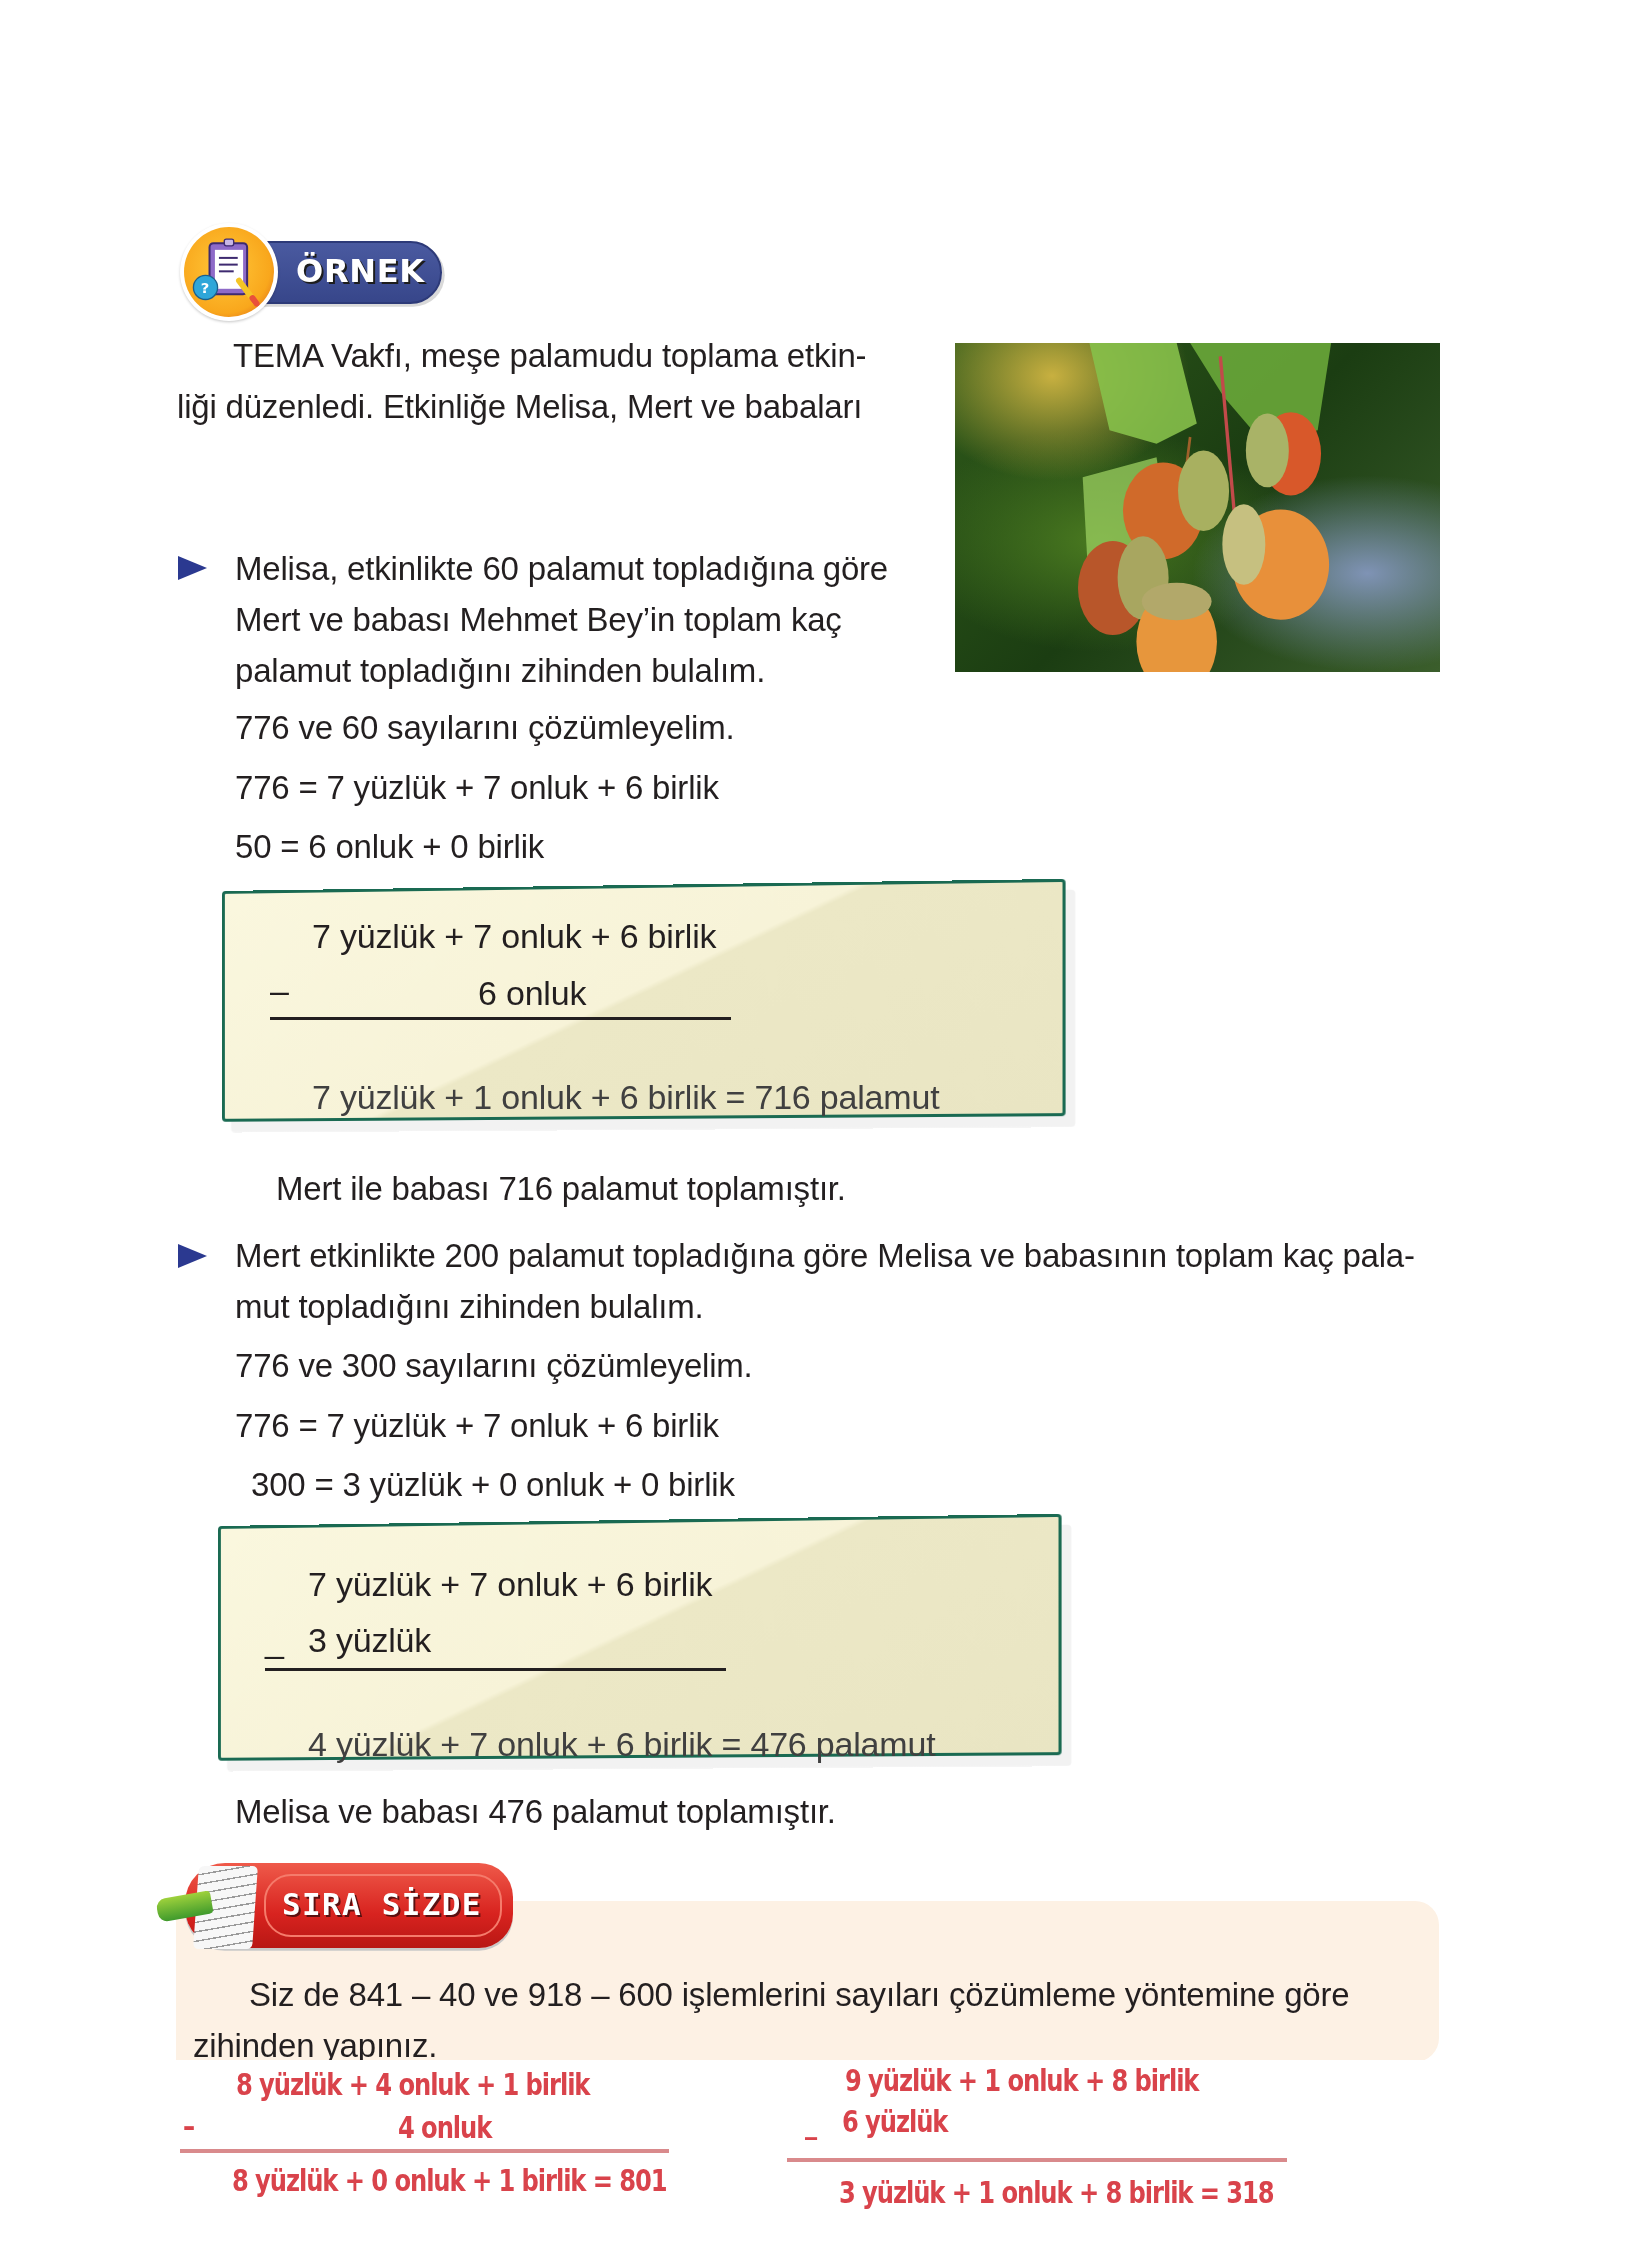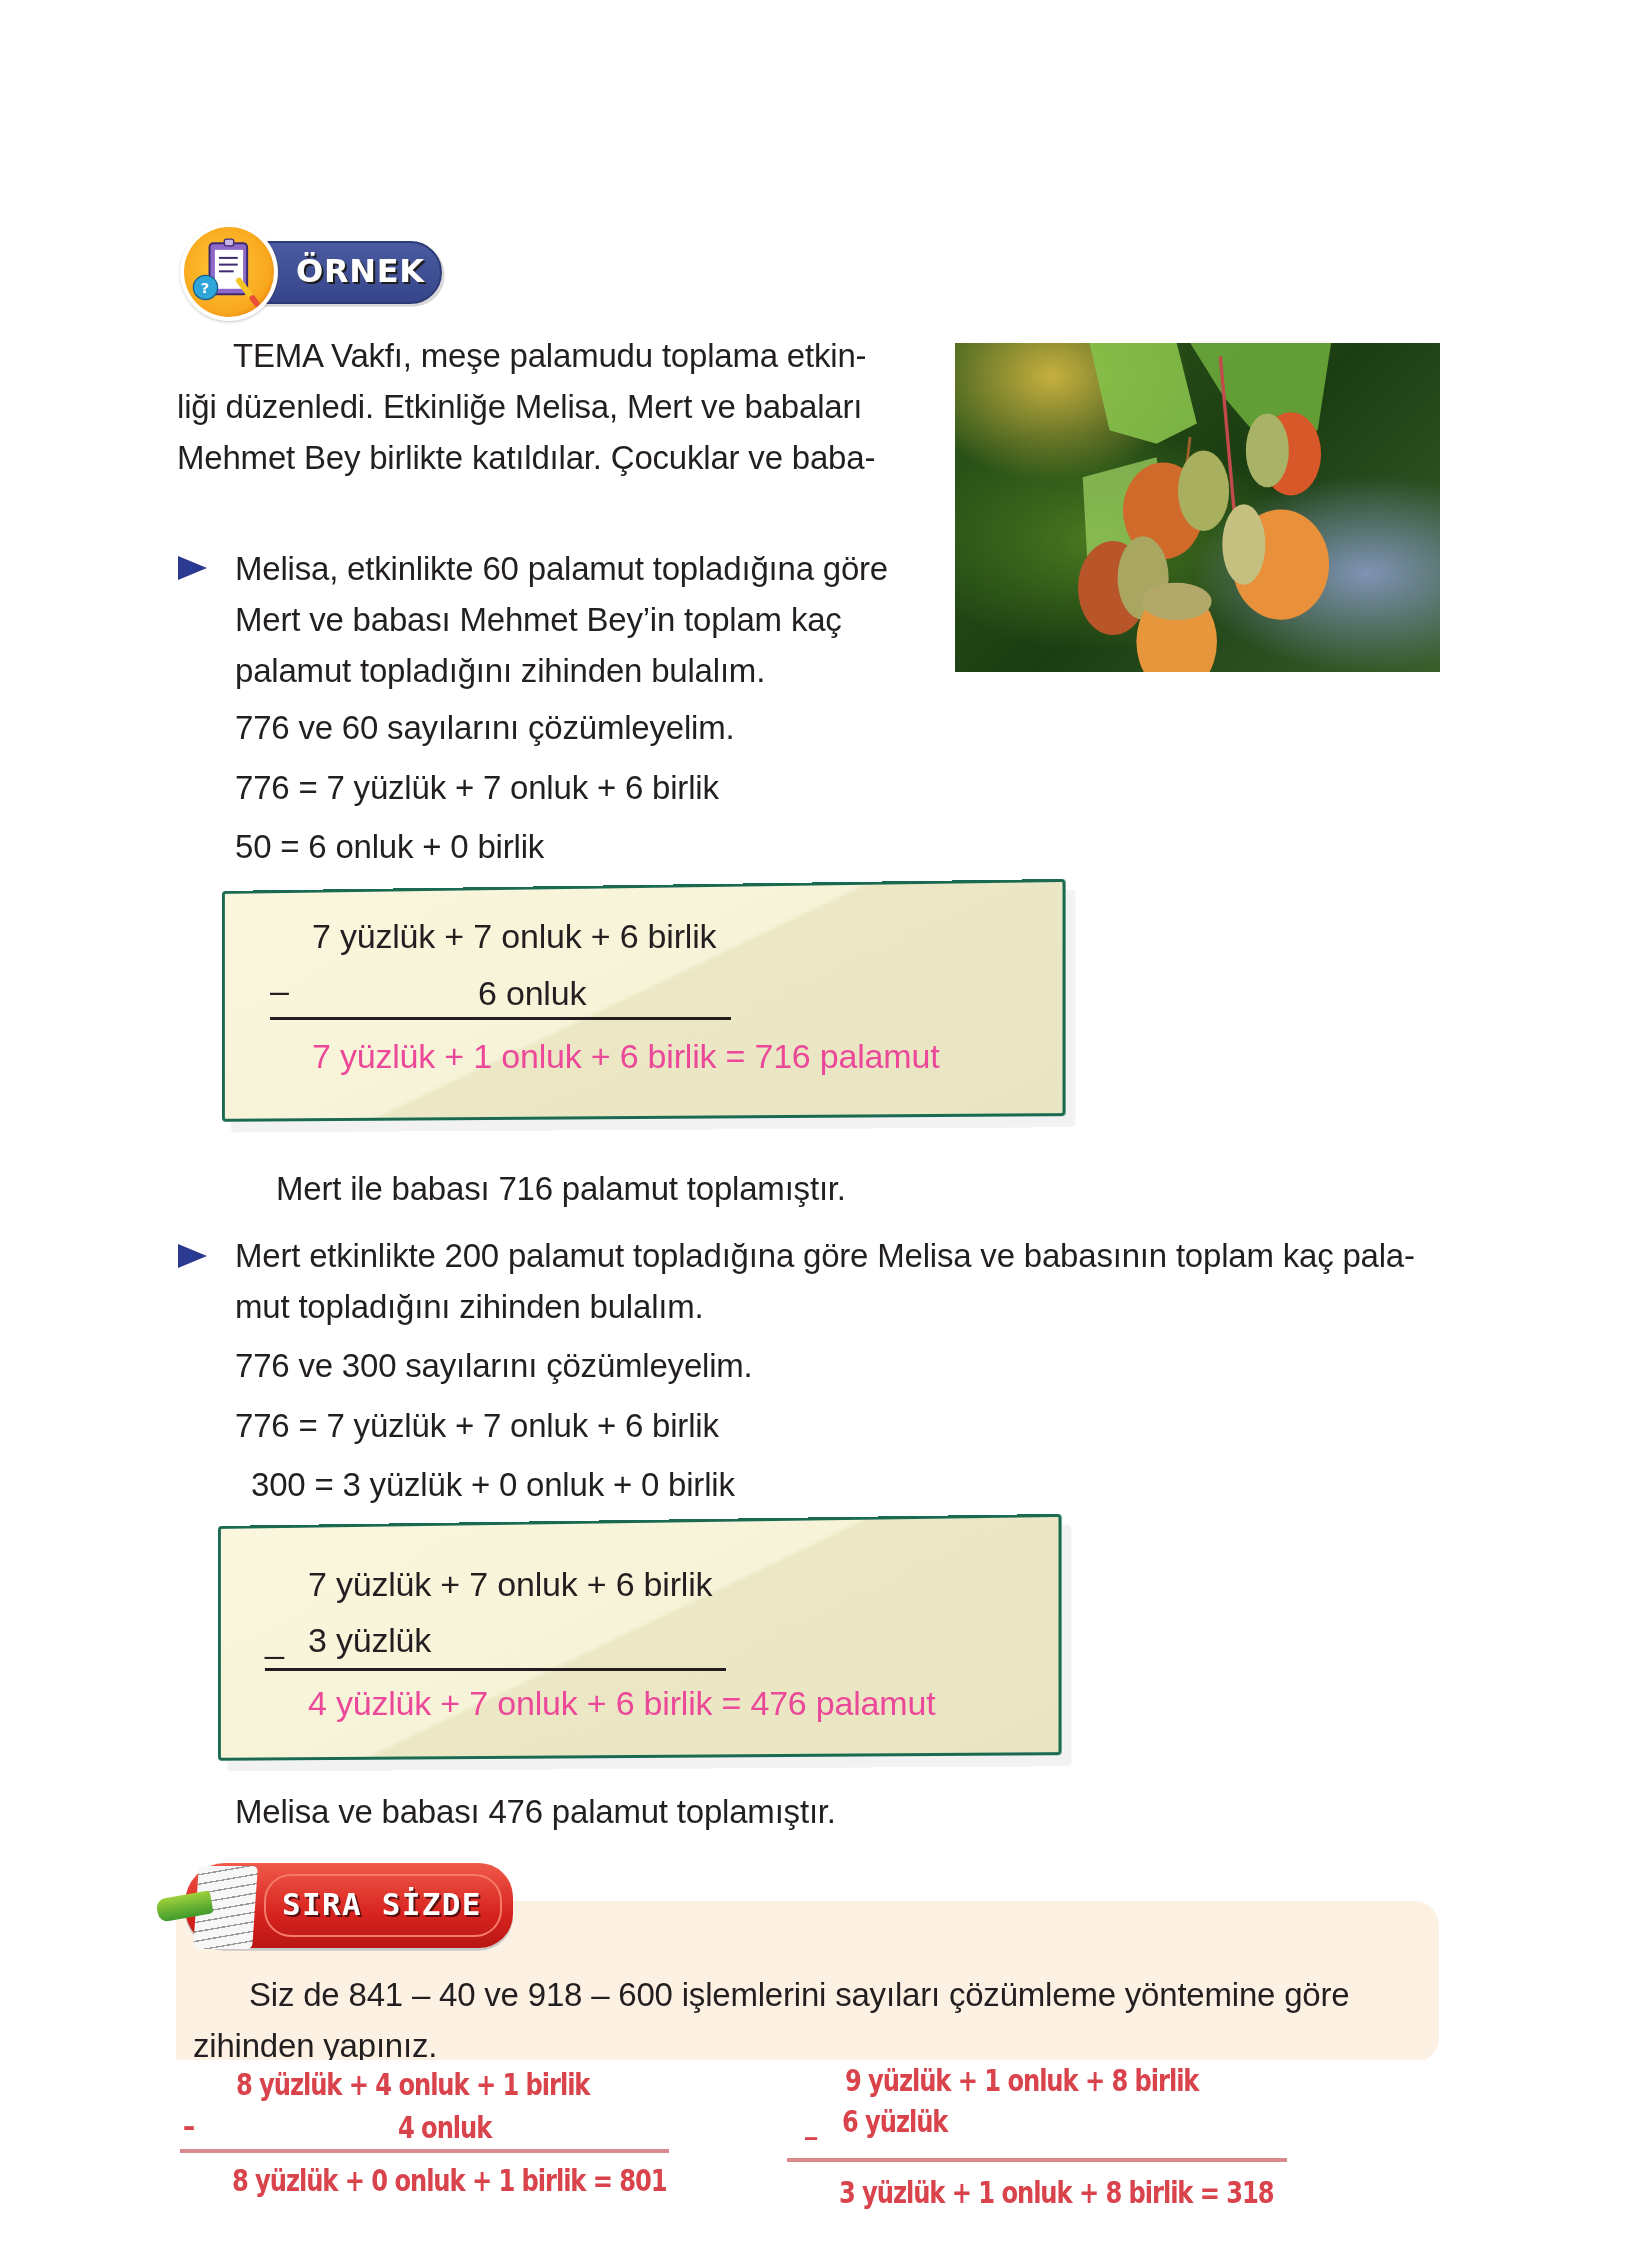--- a/index.html
+++ b/index.html
@@ -30,21 +30,21 @@
                linear-gradient(135deg,#2f5a1a,#1b3d12 50%,#3b5e2c); }
 
   
   .arrow { width:0; height:0; border-top:12px solid transparent; border-bottom:12px solid transparent;
     border-left:29.5px solid #2b3990; }
 
   
   .calcbox { background:linear-gradient(155deg,#faf7de 0%,#f7f3d8 48%,#ece8c6 49%,#e9e5c3 100%);
     border:3.4px solid #1a6a52; box-shadow:9.4px 10.7px 0 #f2f2f2; }
   .calc { font-size:34px; letter-spacing:-0.2px; }
-  .red { color:#ec4899; }
+  .red { color:#404040;margin-top:41px; }
   .rule { height:3.4px; background:#231f20; }
 
   
   #sira-box { left:176px; top:1901px; width:1263px; height:161px; background:#fdf1e4;
     border-radius:0 24px 24px 0; }
   #sira-badge { left:157px; top:1859px; width:356px; height:94px; }
   #sira-badge .pill { position:absolute; left:28px; top:4px; width:328px; height:85px;
     background:linear-gradient(#ef5a4a,#d8231f 60%,#b81714); border-radius:40px 34px 34px 40px;
     box-shadow:0 2.7px 0 #c8c8c8; }
   #sira-badge .pill .inner { position:absolute; left:79px; top:10.7px; right:10.7px; bottom:10.7px;
@@ -81,21 +81,20 @@
       <text x="31" y="104" font-size="22" fill="#fff" font-family="DejaVu Sans, sans-serif" font-weight="bold">?</text>
       <line x1="88" y1="86" x2="112" y2="118" stroke="#f5c526" stroke-width="9" stroke-linecap="round"></line>
       <line x1="108" y1="112" x2="114" y2="120" stroke="#e9503a" stroke-width="9" stroke-linecap="round"></line>
     </svg>
   </div>
 </div>
 
 <div class="abs txt just" style="left:177px;top:330px;width:744px;">
   <div style="text-indent:56px">TEMA Vakfı, meşe palamudu toplama etkin-</div>
   <div>liği düzenledi. Etkinliğe Melisa, Mert ve babaları</div>
-  <div>Mehmet Bey birlikte katıldılar. Çocuklar ve baba-</div>
 </div>
 
 <div id="photo" class="abs" title="Meşe palamutları (acorns on oak branch)">
   <svg width="485" height="329" viewBox="0 0 722 490">
     <path d="M200 0 L330 0 L360 120 L300 150 L230 130 Z" fill="#86c04a" opacity="0.9"></path>
     <path d="M350 0 L560 0 L540 130 L460 150 L400 80 Z" fill="#6fae3c" opacity="0.85"></path>
     <path d="M190 200 L300 170 L320 300 L260 420 L200 380 Z" fill="#9bcf60" opacity="0.75"></path>
     <line x1="395" y1="20" x2="420" y2="300" stroke="#c24a4a" stroke-width="5"></line>
     <line x1="350" y1="140" x2="335" y2="260" stroke="#a0602a" stroke-width="4"></line>
     <ellipse cx="310" cy="250" rx="60" ry="72" fill="#d06a2a"></ellipse>

